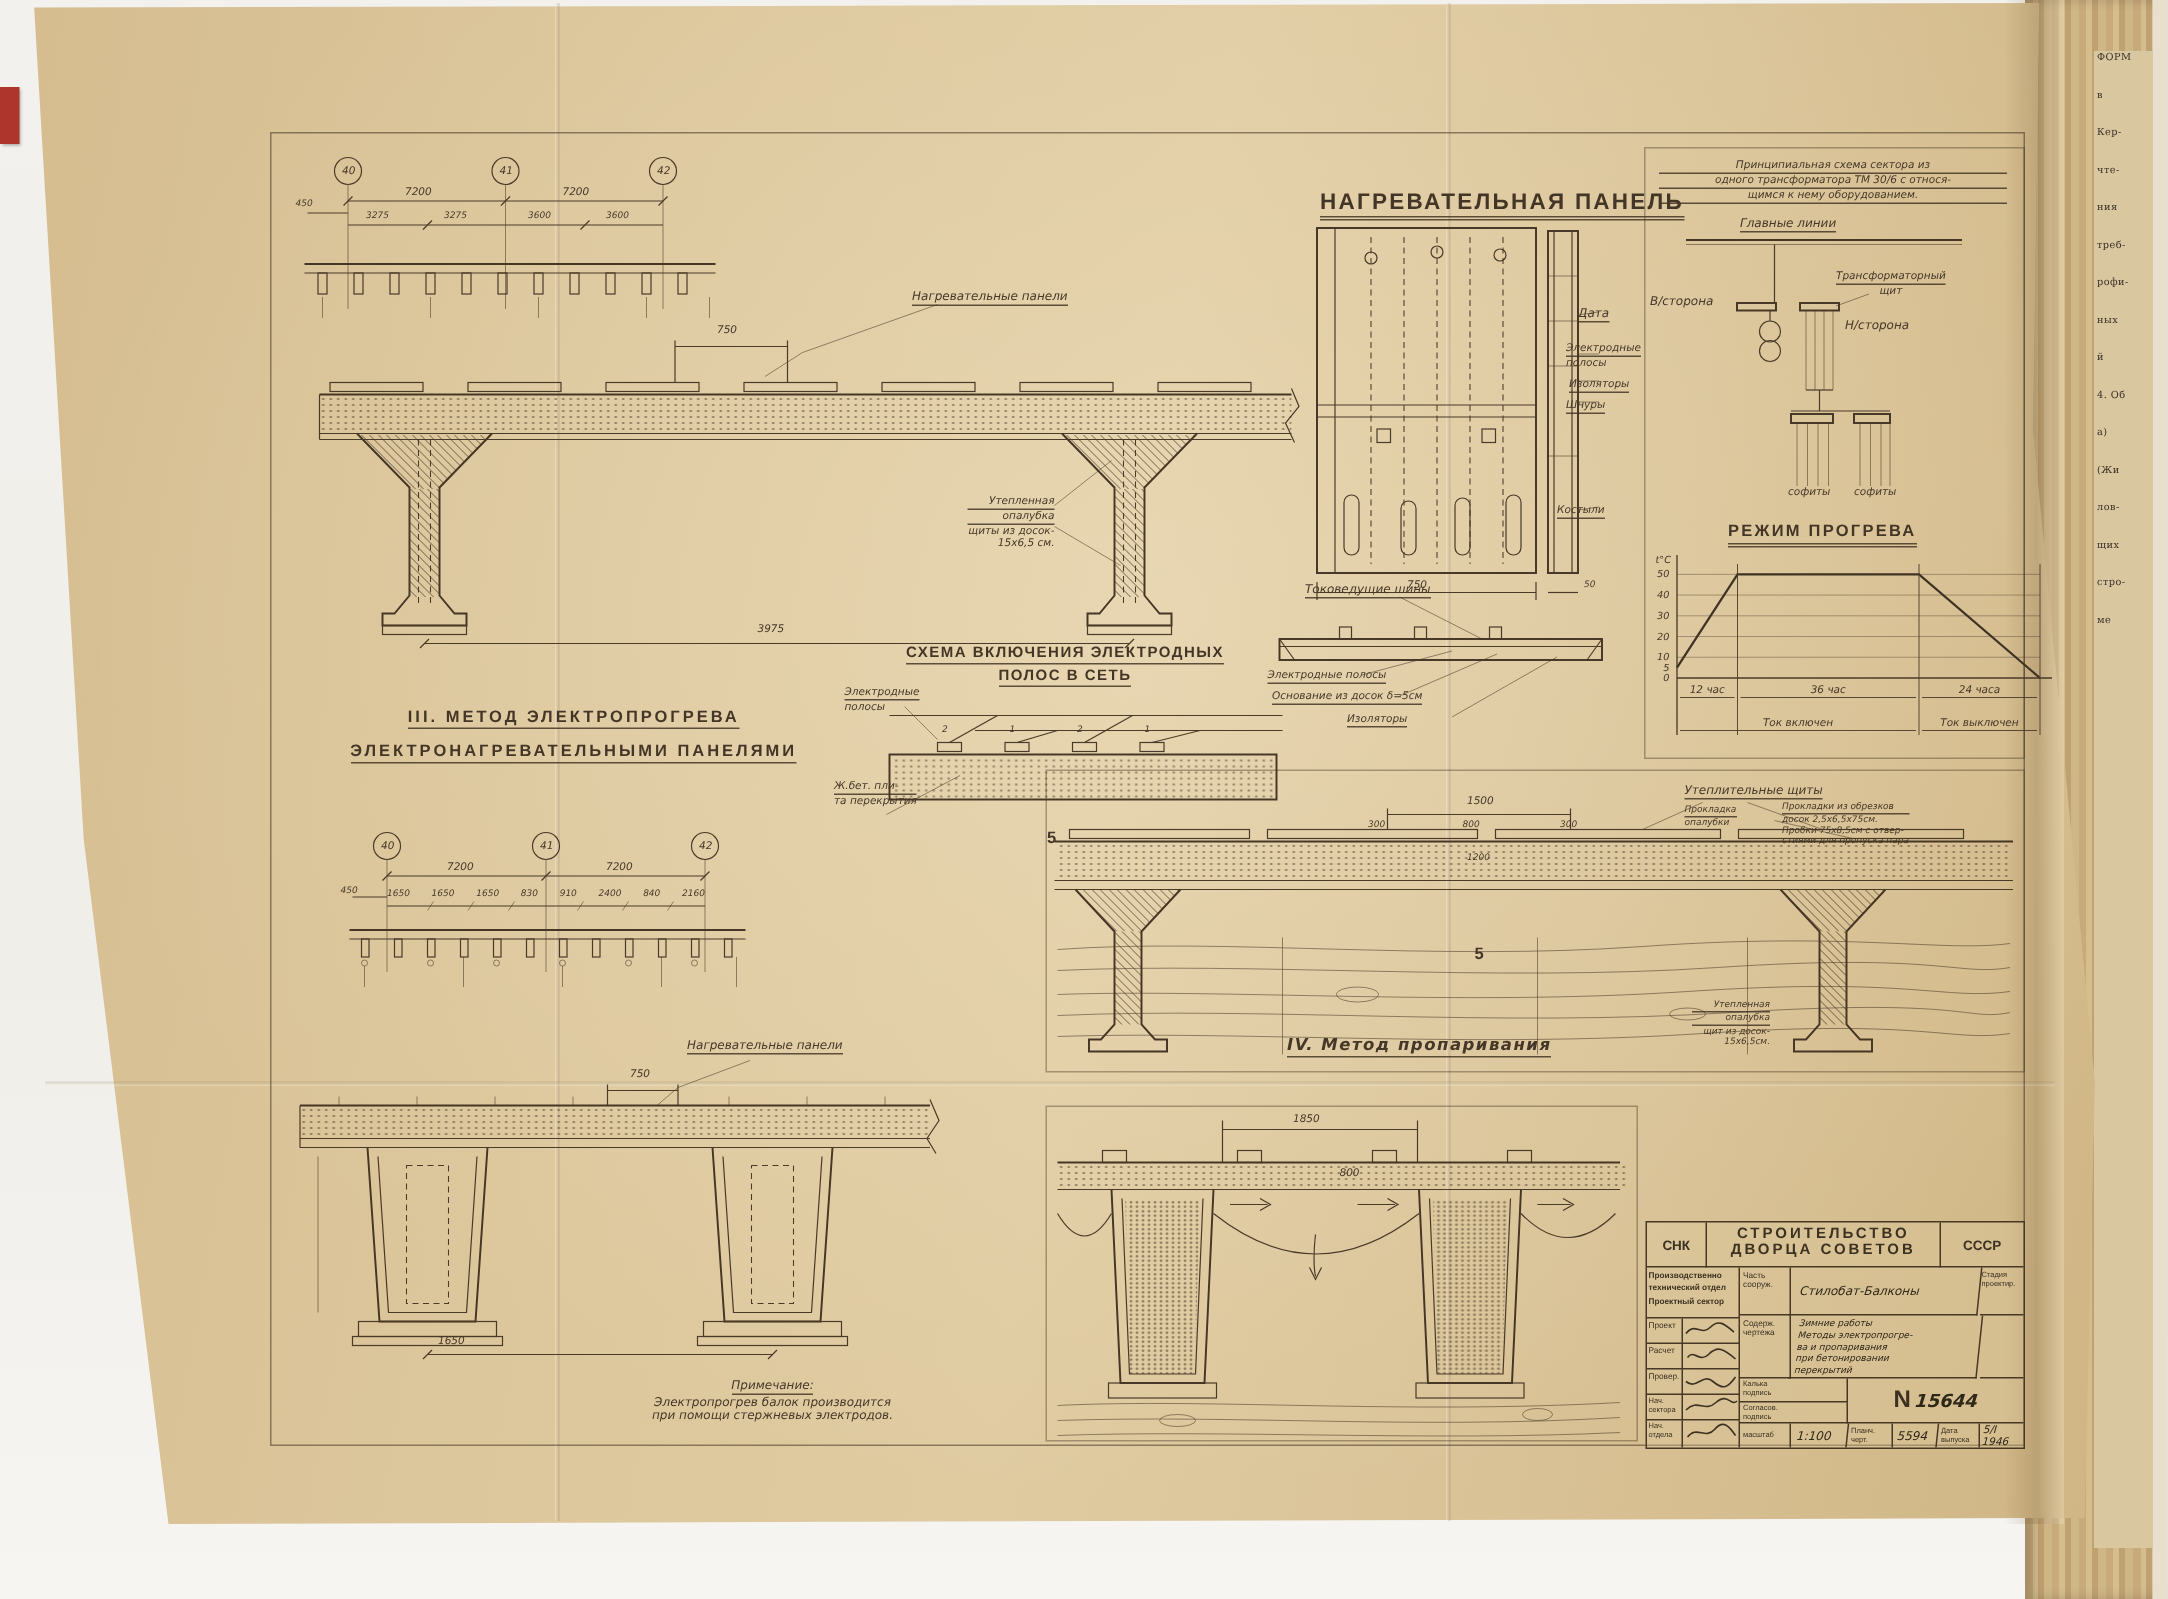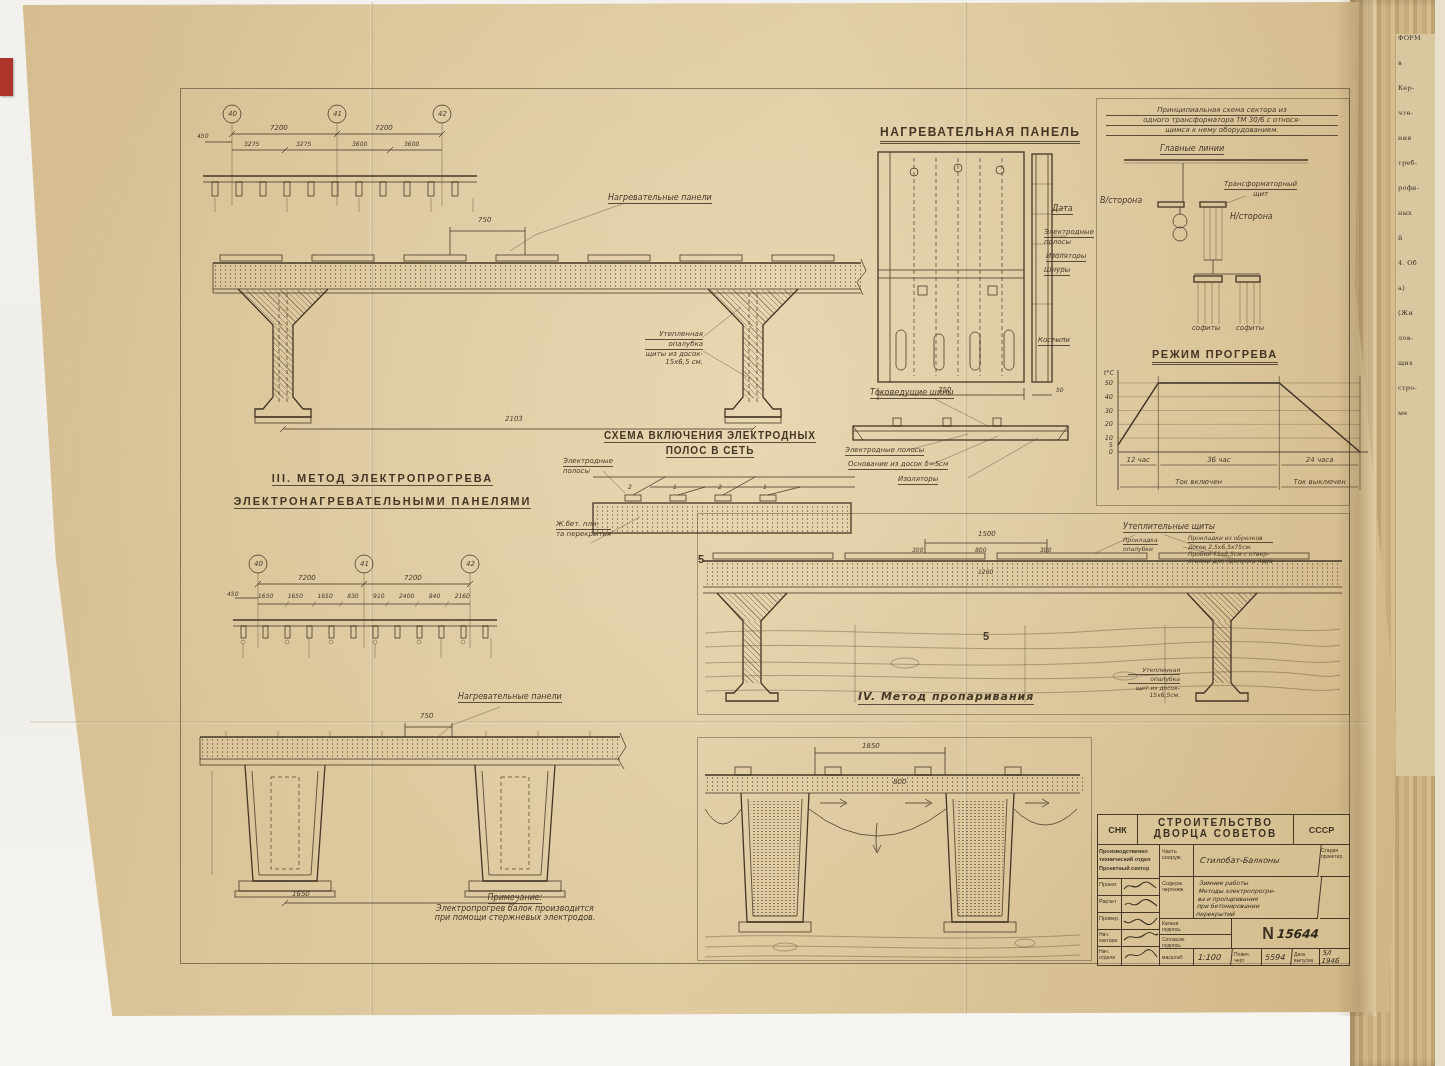--- a/index.html
+++ b/index.html
@@ -4,21 +4,21 @@
 <style>
   html,body{margin:0;padding:0;background:#e9e7e2;}
   .photo{position:relative;width:1445px;height:1066px;overflow:hidden;
          background:linear-gradient(180deg,#f2f1ed 0%,#efeee9 60%,#f6f5f2 100%);
          font-family:"Liberation Sans",sans-serif;}
   
   .pages{position:absolute;right:0;top:0;width:95px;height:1066px;
          background:repeating-linear-gradient(90deg,#c7ab7b 0 5px,#d6bd8e 5px 9px,#bfa271 9px 13px,#cfb687 13px 18px);
          box-shadow:inset 6px 0 8px rgba(0,0,0,.18);}
   .pages-edge{position:absolute;right:0;top:0;width:10px;height:1066px;background:#e8e0cc;}
-  .page-paper{position:absolute;left:1396px;top:34px;width:39px;height:742px;background:#d9c7a0;overflow:hidden;}
+  .page-paper{position:absolute;left:1396px;top:34px;width:39px;height:998px;background:#d9c7a0;overflow:hidden;}
   .frag{font:6.5px "DejaVu Serif",serif;color:#3a3127;height:25px;padding-left:2px;letter-spacing:.3px;}
   .red-tab{position:absolute;left:0;top:58px;width:13px;height:38px;background:#ae352b;box-shadow:1px 1px 2px rgba(0,0,0,.3);}
   
   .sheet{position:absolute;left:20px;top:2px;width:1378px;height:1014px;
          background:
            radial-gradient(ellipse at 55% 40%, rgba(255,250,230,.25), rgba(0,0,0,0) 70%),
            linear-gradient(100deg,#d5bd90 0%,#dcc69b 28%,#e0cba1 52%,#d9c296 74%,#d0b685 100%);
          clip-path:polygon(0.2% 0.3%, 97.2% 0%, 96.9% 28%, 99.9% 71%, 99.4% 99.6%, 6.7% 100%, 2.6% 55%, 0.2% 0.3%);
          box-shadow:0 8px 16px rgba(60,50,35,.35);}
   .crease-v{position:absolute;top:2px;height:1012px;width:3px;
@@ -180,29 +180,29 @@
     <line class="thin" x1="498" y1="152" x2="536" y2="122"></line>
       <line class="thin" x1="498" y1="166" x2="542" y2="192"></line>
   </svg>
   <div class="stip" style="left:213px;top:264px;width:648px;height:25px;"></div>
   <div class="hatch" style="left:238px;top:290px;width:90px;height:36px;clip-path:polygon(0 0,100% 0,61% 100%,39% 100%);"></div>
   <div class="hatch" style="left:273px;top:326px;width:20px;height:72px;"></div>
   <div class="hatch" style="left:708px;top:290px;width:90px;height:36px;clip-path:polygon(0 0,100% 0,61% 100%,39% 100%);"></div>
   <div class="hatch" style="left:743px;top:326px;width:20px;height:72px;"></div>
   <span class="lb hand u" style="left:608px;top:193px;">Нагревательные панели</span>
   <span class="lb dim" style="left:478px;top:216px;">750</span>
-  <span class="lb dim" style="left:505px;top:415px;">2103</span>
+  <span class="lb dim" style="left:505px;top:415px;">3975</span>
   <div class="lb hand7" style="left:645px;top:330px;text-align:right;width:58px;">
     <div class="u">Утепленная</div>
     <div class="u">опалубка</div>
     <div>щиты из досок-</div>
     <div>15х6,5 см.</div>
   </div>
 
-  <span class="lb st uu" style="left:880px;top:126px;font-size:12px;letter-spacing:1.5px;">НАГРЕВАТЕЛЬНАЯ ПАНЕЛЬ</span>
+  <span class="lb st uu" style="left:880px;top:126px;font-size:15px;letter-spacing:1.5px;">НАГРЕВАТЕЛЬНАЯ ПАНЕЛЬ</span>
   <svg style="left:870px;top:120px;" width="200" height="285">
     <rect class="ln2" x="8" y="32" width="146" height="230"></rect>
     <line class="ln" x1="20" y1="32" x2="20" y2="262"></line>
     <line class="dsh" x1="44" y1="38" x2="44" y2="256"></line>
       <line class="dsh" x1="66" y1="38" x2="66" y2="256"></line>
     <line class="dsh" x1="88" y1="38" x2="88" y2="256"></line>
       <line class="dsh" x1="110" y1="38" x2="110" y2="256"></line>
     <line class="dsh" x1="132" y1="38" x2="132" y2="256"></line>
     <line class="ln" x1="8" y1="150" x2="154" y2="150"></line>
       <line class="ln" x1="8" y1="158" x2="154" y2="158"></line>
@@ -469,21 +469,21 @@
     <line class="ln" x1="95" y1="218" x2="325" y2="218"></line>
     <line class="ln" x1="92" y1="221" x2="98" y2="215"></line>
       <line class="ln" x1="322" y1="221" x2="328" y2="215"></line>
     <line class="thin" x1="22" y1="86" x2="22" y2="190"></line>
   </svg>
   <div class="stip" style="left:200px;top:738px;width:420px;height:21px;"></div>
   <span class="lb hand u" style="left:458px;top:692px;">Нагревательные панели</span>
   <span class="lb dim" style="left:420px;top:712px;">750</span>
   <span class="lb dim" style="left:292px;top:890px;">1650</span>
   <div class="lb hand ctr" style="left:390px;top:893px;width:250px;">
-    <div class="u" style="display:inline-block;">Примечание:</div>
+    <div class="u" style="display:inline-block;margin-top:26px;">Примечание:</div>
     <div>Электропрогрев балок производится</div>
     <div>при помощи стержневых электродов.</div>
   </div>
 
   <svg style="left:695px;top:513px;" width="655" height="200">
     <rect class="ln" x="18" y="40" width="120" height="6"></rect>
       <rect class="ln" x="150" y="40" width="140" height="6"></rect>
     <rect class="ln" x="302" y="40" width="150" height="6"></rect>
       <rect class="ln" x="464" y="40" width="150" height="6"></rect>
     <line class="ln2" x1="8" y1="48" x2="647" y2="48"></line>

